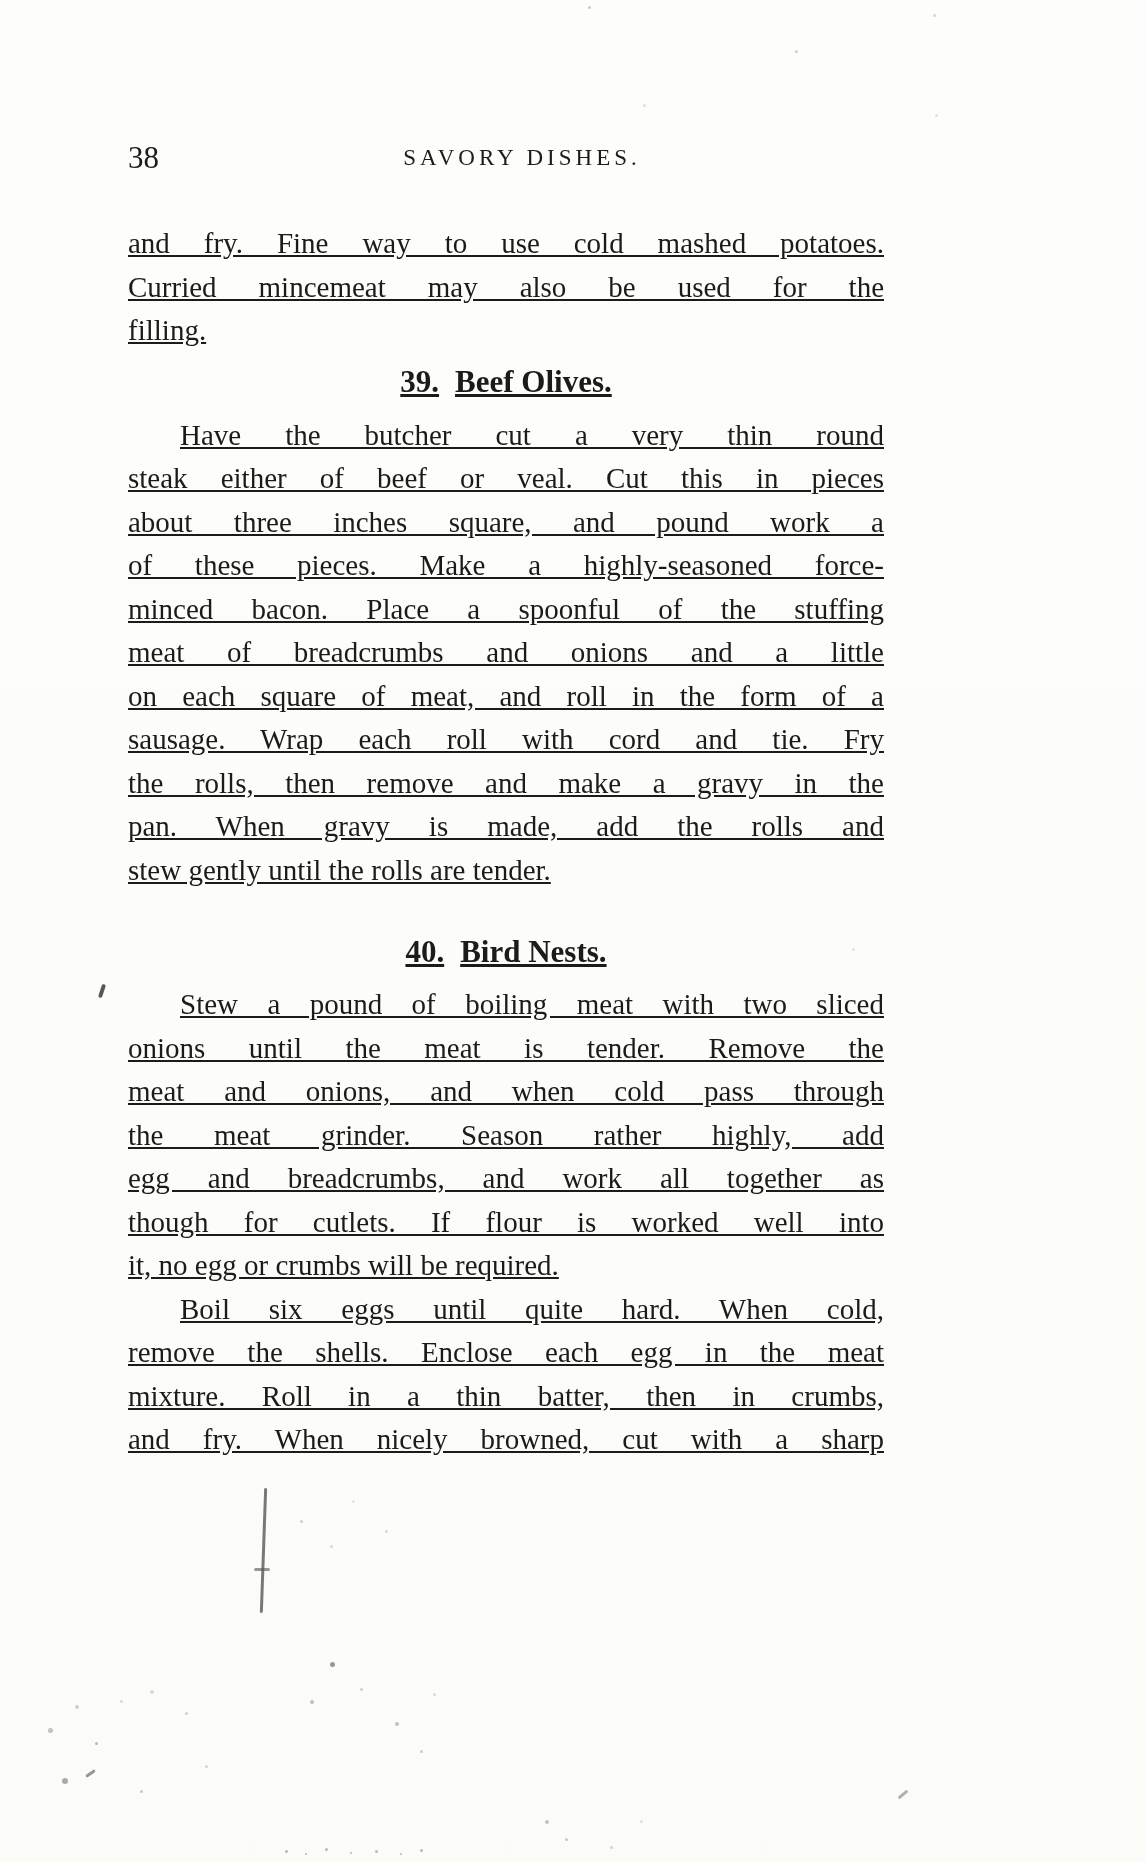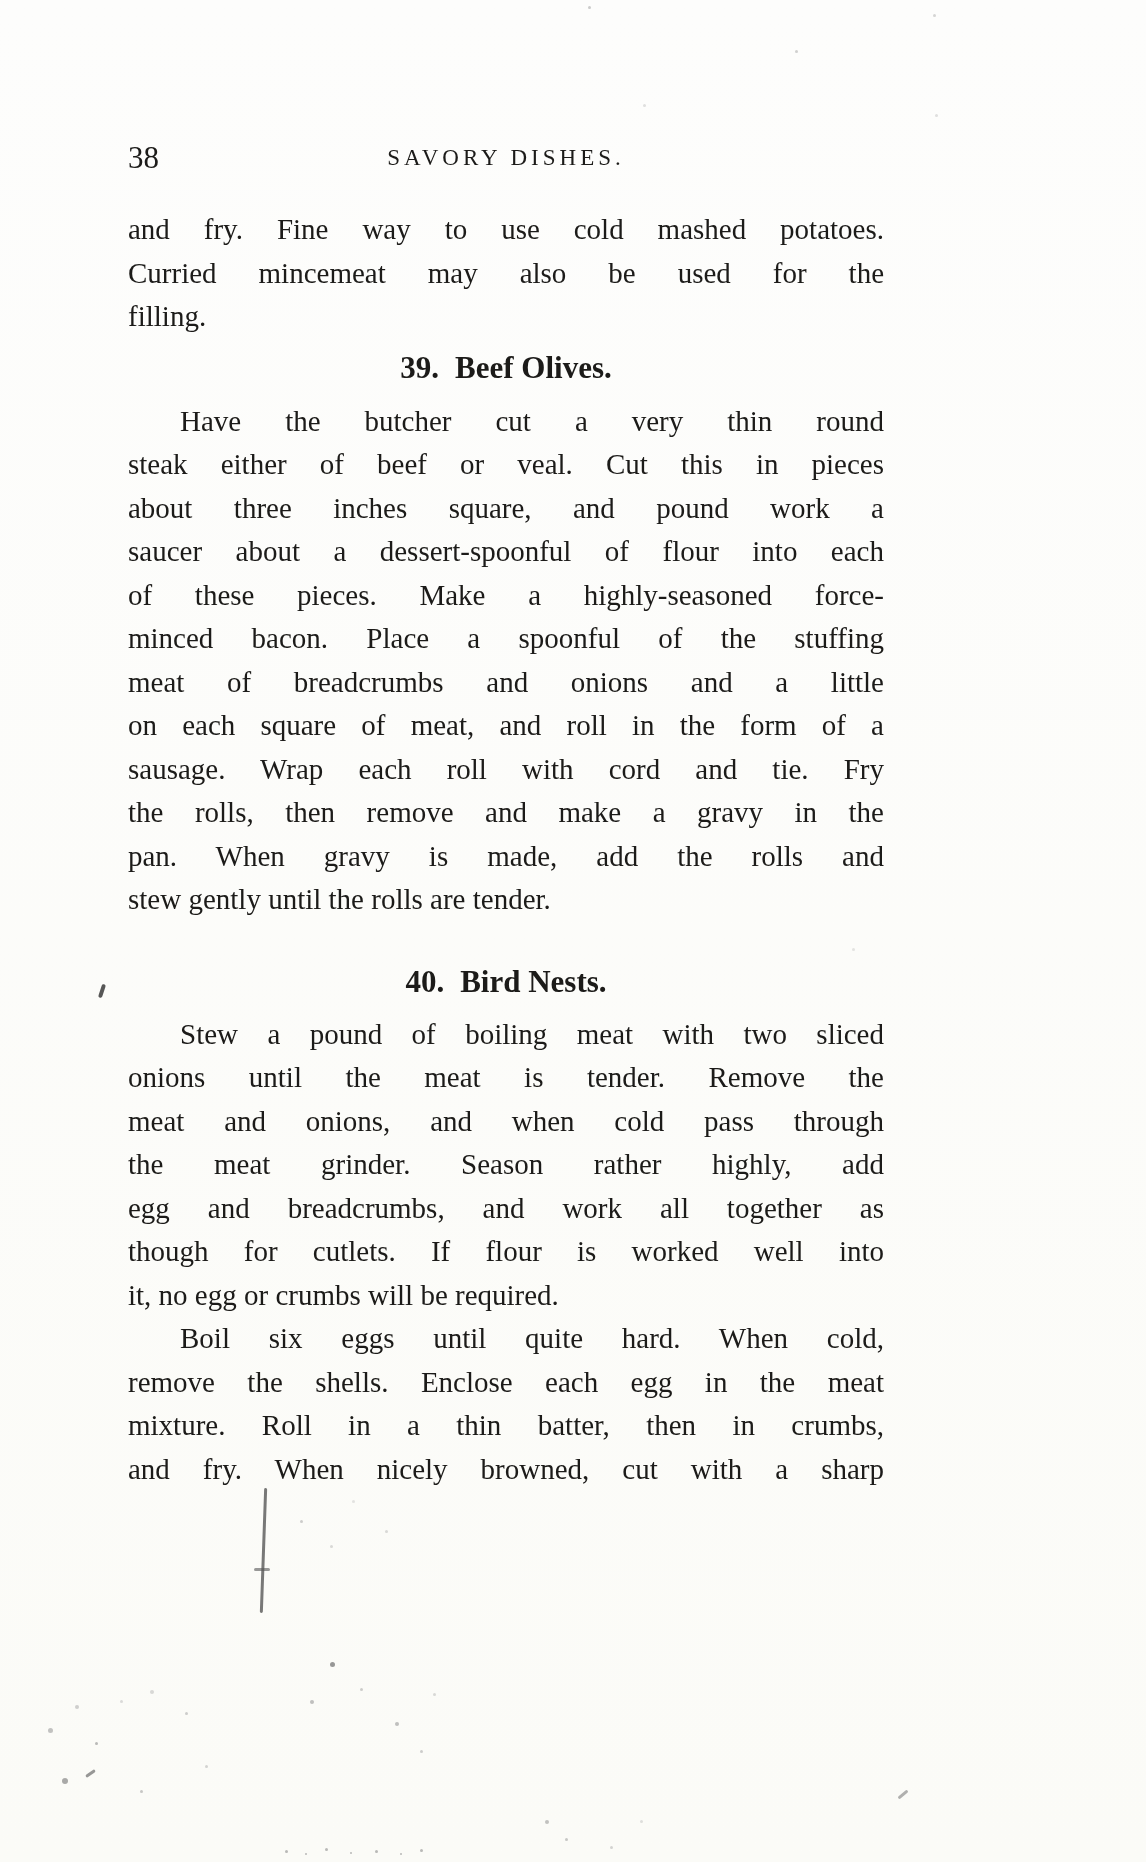--- a/index.html
+++ b/index.html
@@ -15,41 +15,43 @@
   .page {
     position: relative;
     width: 100%;
     height: 100%;
     box-sizing: border-box;
     padding-top: 140px;
   }
   .page-header {
     position: relative;
     height: 40px;
+    padding-left: 16px;
   }
   .page-number {
     position: absolute;
     left: 128px;
     top: 0;
     font-size: 31px;
     line-height: 36px;
   }
   .running-title {
     display: block;
     margin-left: 128px;
     width: 756px;
     text-align: center;
     font-size: 23px;
     line-height: 36px;
     letter-spacing: 4px;
   }
   .text-block {
     margin-left: 128px;
     width: 756px;
-    margin-top: 28px;
+    margin-top: 42px;
+    text-decoration: underline;
   }
   .paragraph { margin: 0; }
   .line {
     font-size: 29px;
     line-height: 43.5px;
     text-align: justify;
     text-align-last: justify;
   }
   .line.last { text-align-last: left; }
   .line.indent { text-indent: 52px; }
@@ -80,21 +82,20 @@
       <div class="paragraph">
         <div class="line">and fry. Fine way to use cold mashed potatoes.</div>
         <div class="line">Curried mincemeat may also be used for the</div>
         <div class="line last">filling.</div>
       </div>
       <div class="recipe-heading first"><span class="heading-number">39.</span><span class="heading-title">Beef Olives.</span></div>
       <div class="paragraph">
         <div class="line indent">Have the butcher cut a very thin round</div>
         <div class="line">steak either of beef or veal. Cut this in pieces</div>
         <div class="line">about three inches square, and pound work a</div>
-        <div class="line">saucer about a dessert-spoonful of flour into each</div>
         <div class="line">of these pieces. Make a highly-seasoned force-</div>
         <div class="line">minced bacon. Place a spoonful of the stuffing</div>
         <div class="line">meat of breadcrumbs and onions and a little</div>
         <div class="line">on each square of meat, and roll in the form of a</div>
         <div class="line">sausage. Wrap each roll with cord and tie. Fry</div>
         <div class="line">the rolls, then remove and make a gravy in the</div>
         <div class="line">pan. When gravy is made, add the rolls and</div>
         <div class="line last">stew gently until the rolls are tender.</div>
       </div>
       <div class="recipe-heading second"><span class="heading-number">40.</span><span class="heading-title">Bird Nests.</span></div>

